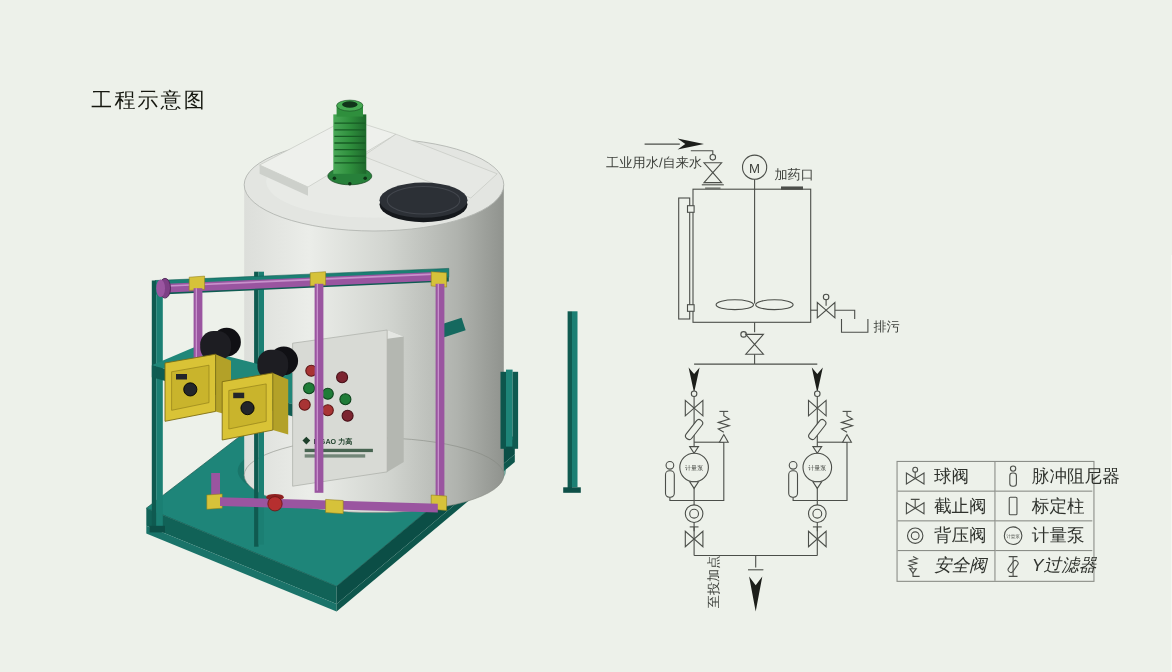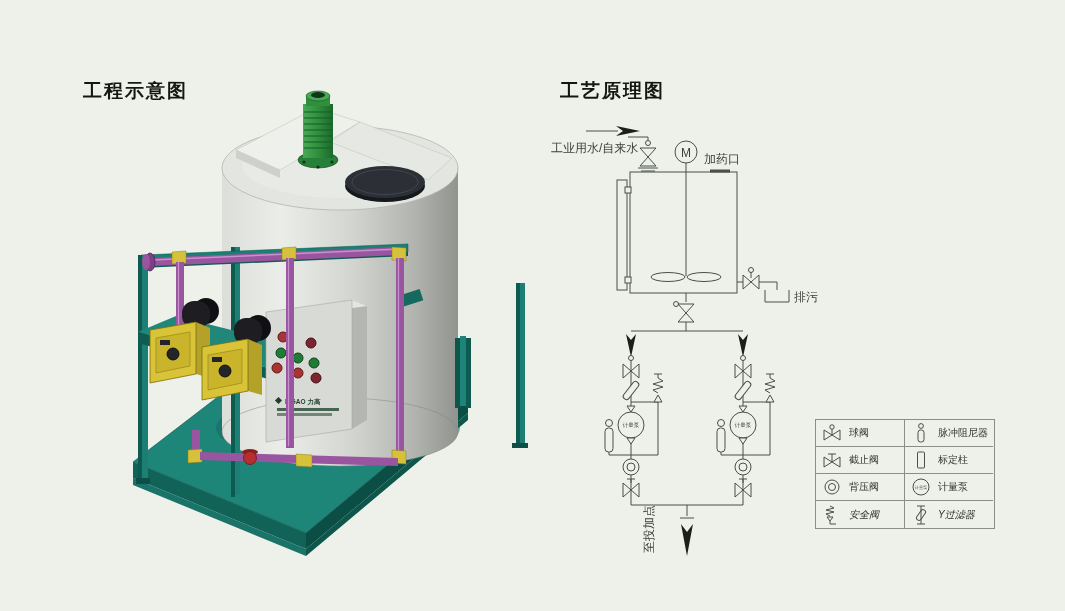--- a/index.html
+++ b/index.html
@@ -1,44 +1,43 @@
 <!DOCTYPE html>
 <html><head>
 <meta charset="utf-8">
 <style>
   html,body{margin:0;padding:0;}
   body{font-family:"Liberation Sans","DejaVu Sans",sans-serif;}
   .canvas{position:relative;width:1065px;height:611px;background:#edf1ea;overflow:hidden;}
-  .fig-title{position:absolute;font-size:19px;font-weight:700;color:#15170f;letter-spacing:2px;}
+  .fig-title{position:absolute;font-size:19px;font-weight:400;color:#15170f;letter-spacing:2px;}
   .fig-title.left{left:83px;top:78px;}
   .fig-title.right{left:560px;top:78px;}
   svg.art{position:absolute;left:0;top:0;width:1065px;height:611px;}
   
   .flow{stroke:#4b4e49;stroke-width:1;fill:none;}
   .flow .sym{fill:#edf1ea;stroke:#4b4e49;}
   .flow .dark{fill:#1c1e1a;stroke:none;}
   .flow text{stroke:none;fill:#3b3e39;font-size:12px;font-family:"Liberation Sans","DejaVu Sans",sans-serif;}
   .flow text.pumptxt{font-size:5.5px;text-anchor:middle;}
   .flow text.mlabel{font-size:12px;text-anchor:middle;}
   
   .legend{position:absolute;left:815px;top:419px;width:178px;background:transparent;border:1px solid #8b8e88;display:grid;grid-template-columns:89px 88px;}
   .legend .cell{height:27px;display:flex;align-items:center;gap:6px;padding-left:5px;border-bottom:1px solid #8b8e88;border-right:1px solid #8b8e88;box-sizing:border-box;}
   .legend .cell:nth-child(2n){border-right:none;}
   .legend .cell:nth-last-child(-n+2){border-bottom:none;font-style:italic;}
-  .legend .lbl{font-size:10px;color:#2f322d;white-space:nowrap;}
+  .legend .lbl{font-size:16px;color:#2f322d;white-space:nowrap;}
   .legend svg{flex:0 0 auto;}
   .licon{stroke:#4b4e49;stroke-width:1;fill:none;}
 </style>
 </head>
 <body>
 
 <div class="canvas">
 
   <div class="fig-title left">工程示意图</div>
-  <div class="fig-title right">工艺原理图</div>
 
   <svg class="art" viewBox="0 0 1065 611">
     <defs>
       <linearGradient id="tankGrad" x1="0" y1="0" x2="1" y2="0">
         <stop offset="0" stop-color="#dcdeda"></stop>
           <stop offset="0.25" stop-color="#ebede9"></stop>
         <stop offset="0.55" stop-color="#d2d5d0"></stop>
           <stop offset="0.82" stop-color="#b0b3ae"></stop>
         <stop offset="1" stop-color="#90938e"></stop>
       </linearGradient>

